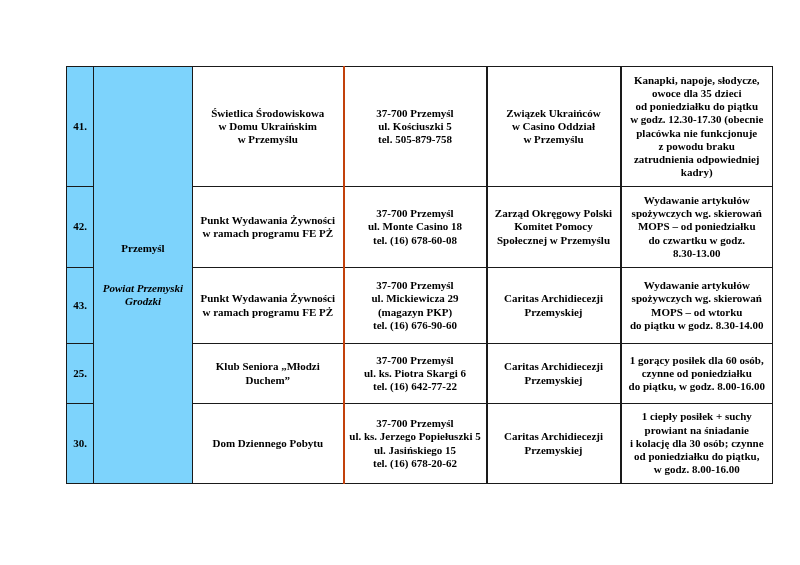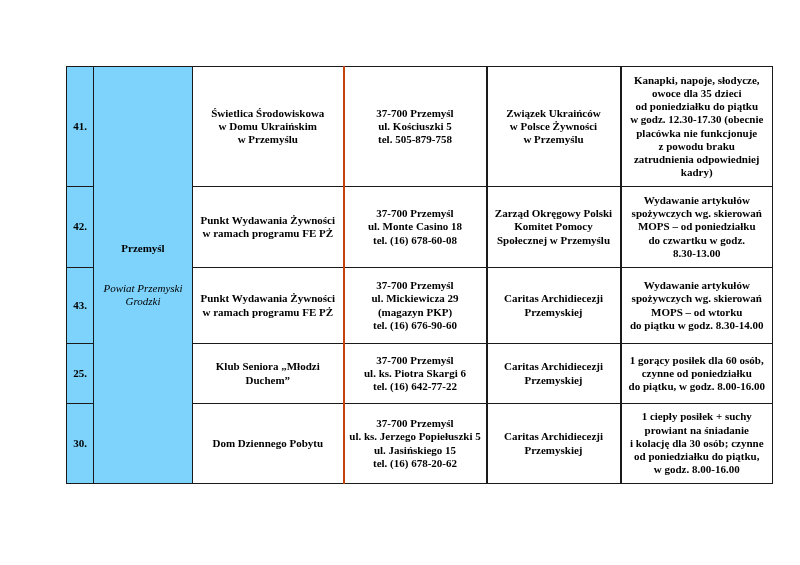--- a/index.html
+++ b/index.html
@@ -39,21 +39,21 @@
     box-sizing: border-box;
   }
   td.shaded { background: #7dd3fc; }
   td.addr { border-left: 2px solid #c2410c; border-right: 2px solid #1a1a1a; }
   td.desc { border-left: 2px solid #1a1a1a; }
   .region-city {
     font-weight: bold;
     white-space: pre-line;
   }
   .region-sub {
-    font-weight: normal;
+    font-weight: bold;
     font-style: italic;
     white-space: pre-line;
   }
   tr.r0 { height: 120px; }
   tr.r1 { height: 81px; }
   tr.r2 { height: 76px; }
   tr.r3 { height: 60px; }
   tr.r4 { height: 80px; }
 </style>
 </head>
@@ -77,21 +77,21 @@
           <div class="region-sub">Powiat Przemyski
 Grodzki</div>
         </td>
         <td class="name">Świetlica Środowiskowa
 w Domu Ukraińskim
 w Przemyślu</td>
         <td class="addr">37-700 Przemyśl
 ul. Kościuszki 5
 tel. 505-879-758</td>
         <td class="org">Związek Ukraińców
-w Polsce Żywności
+w Casino Oddział
 w Przemyślu</td>
         <td class="desc">Kanapki, napoje, słodycze,
 owoce dla 35 dzieci
 od poniedziałku do piątku
 w godz. 12.30-17.30 (obecnie
 placówka nie funkcjonuje
 z powodu braku
 zatrudnienia odpowiedniej
 kadry)</td>
       </tr>

